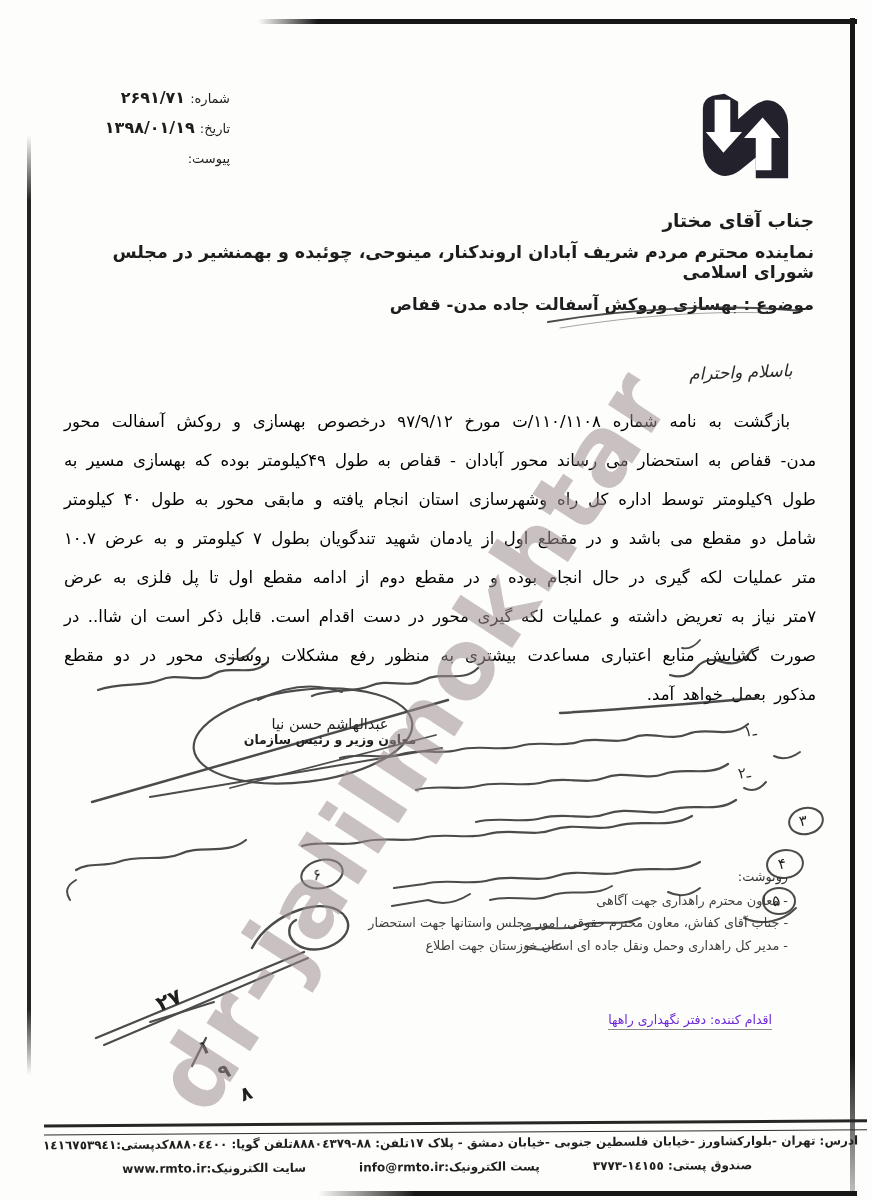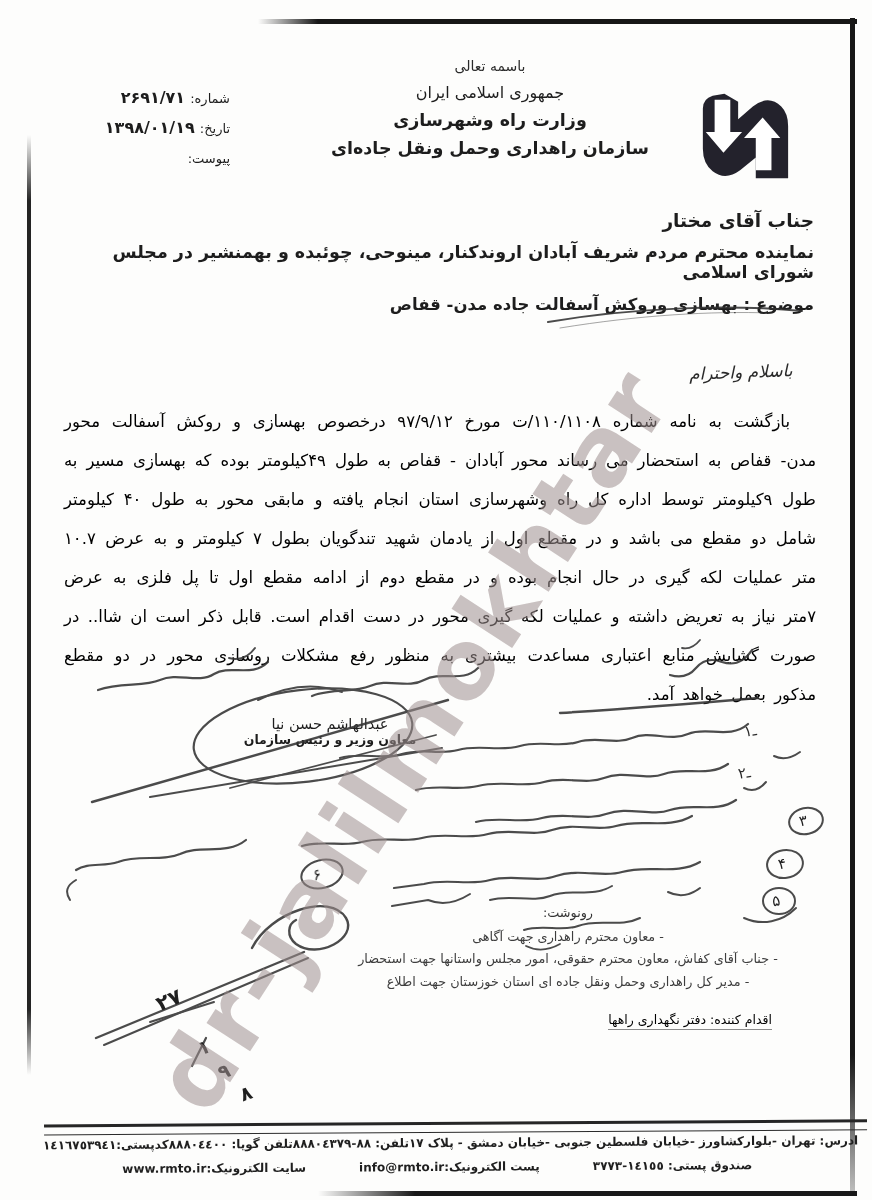--- a/index.html
+++ b/index.html
@@ -40,26 +40,26 @@
     transform:rotate(-2deg);direction:rtl;color:#2a2a2a;}
 
   .body-text{position:absolute;top:402px;left:64px;right:56px;direction:rtl;
     text-align:justify;font-size:16.5px;line-height:39px;text-indent:26px;
     word-spacing:3px;color:#000000;}
 
   .signer{position:absolute;top:716px;left:238px;width:184px;text-align:center;direction:rtl;}
   .signer-name{font-size:14.5px;font-weight:normal;}
   .signer-title{font-size:12.5px;font-weight:bold;}
 
-  .cc{position:absolute;top:902px;right:84px;width:440px;direction:rtl;text-align:center;
+  .cc{position:absolute;top:866px;right:84px;width:440px;direction:rtl;text-align:right;
     font-size:12.8px;color:#3e3e3e;line-height:22.5px;}
   .cc-label{margin-bottom:1px;color:#333;}
 
   .action{position:absolute;top:1012px;right:100px;font-size:12.5px;direction:rtl;
-    color:#000000;border-bottom:1px solid #8a8a8a;padding-bottom:2px;}
+    color:#6d28d9;border-bottom:1px solid #8a8a8a;padding-bottom:2px;}
 
   .bottom-block{position:absolute;left:0;right:0;top:1120px;transform:rotate(-0.35deg);}
   .rule{position:absolute;top:2px;left:44px;right:5px;height:7px;
     border-top:3px solid #262626;border-bottom:1px solid #2b2b2b;}
   .footer-line1{position:absolute;top:16px;left:88px;right:14px;display:flex;direction:rtl;
     justify-content:space-between;font-size:12px;font-weight:bold;color:#1f1f1f;white-space:nowrap;}
   .footer-line2{position:absolute;top:40px;left:122px;right:120px;display:flex;direction:rtl;
     justify-content:space-between;font-size:12px;font-weight:bold;color:#1f1f1f;white-space:nowrap;}
 
   .hand{position:absolute;inset:0;pointer-events:none;}
@@ -87,26 +87,20 @@
   <div class="frame-bottom"></div>
 
   <div class="logo">
     <svg viewBox="0 0 100 100" width="98" height="100">
       <path d="M29 7 L43 15 L43 33 L58 20 Q74 7 87 20 Q94 27 94 40 L94 93 L61 93 L61 72 L45 85 Q30 96 17 86 Q7 78 7 63 L7 22 Q7 12 17 9 Z" fill="#23222c"></path>
       <path d="M49 52 L68 31 L86 52 L77 52 L77 85 L61 85 L61 52 Z" fill="#ffffff"></path>
       <path d="M47 46 L28 67 L10 46 L19 46 L19 13 L35 13 L35 46 Z" fill="#ffffff"></path>
     </svg>
   </div>
 
-  <div class="center-head">
-    <div class="bismillah">باسمه تعالی</div>
-    <div class="country">جمهوری اسلامی ایران</div>
-    <div class="ministry">وزارت راه وشهرسازی</div>
-    <div class="org">سازمان راهداری وحمل ونقل جاده‌ای</div>
-  </div>
 
   <div class="meta">
     <div class="meta-row">
       <span class="meta-label">شماره:</span>
       <span class="meta-value">۲۶۹۱/۷۱</span>
     </div>
     <div class="meta-row">
       <span class="meta-label">تاریخ:</span>
       <span class="meta-value">۱۳۹۸/۰۱/۱۹</span>
     </div>

